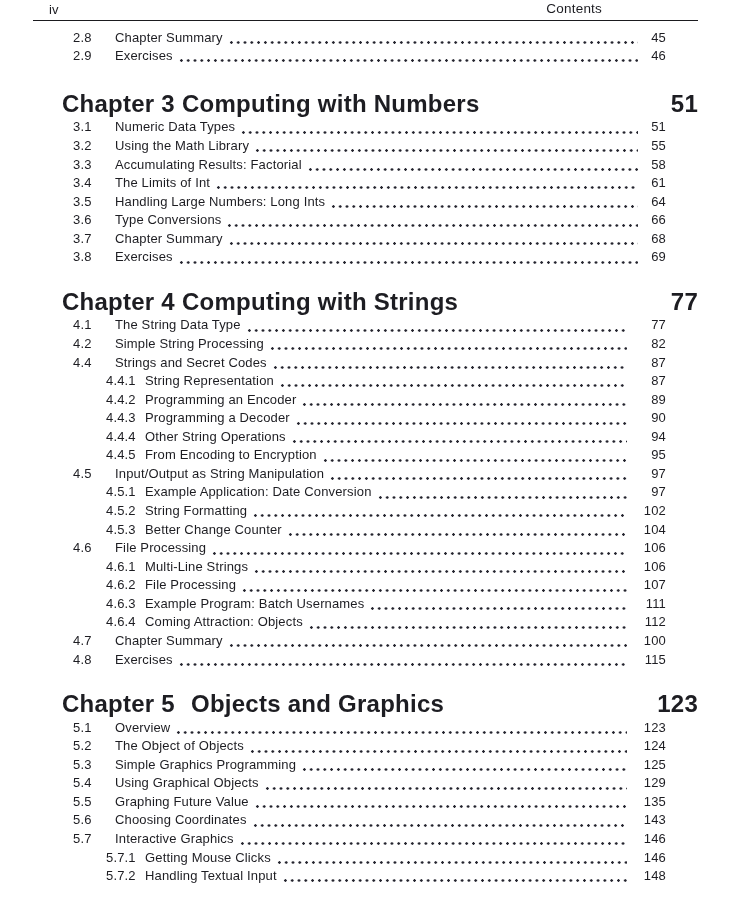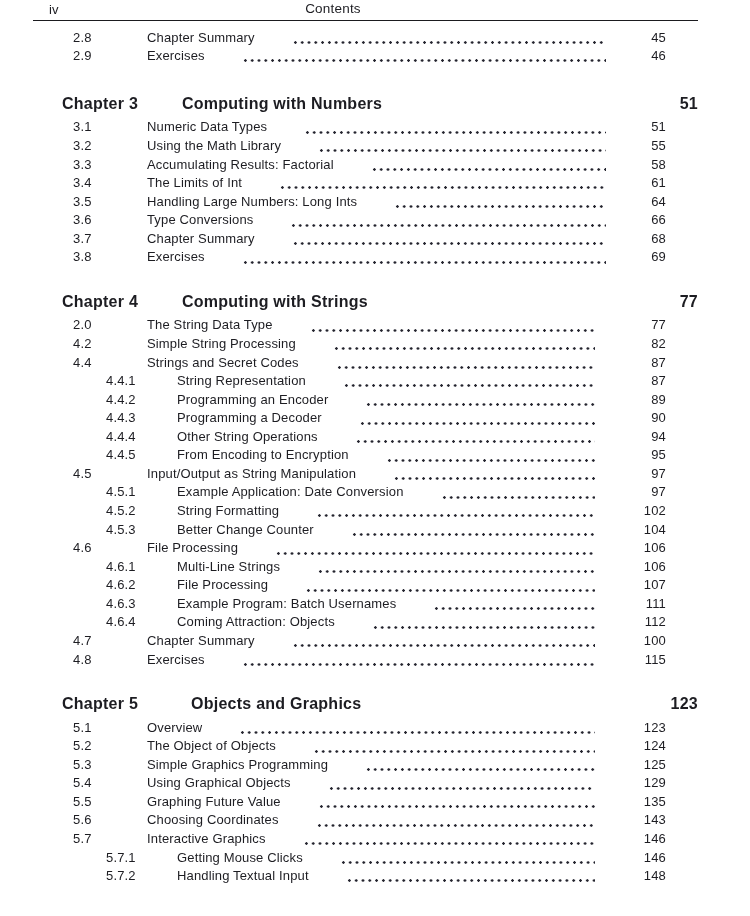--- a/index.html
+++ b/index.html
@@ -10,53 +10,52 @@
     color: #1d1d22;
     font-family: "Liberation Sans", sans-serif;
     overflow: hidden;
   }
   .folio {
     position: absolute; left: 49px; top: 2px;
     font-size: 13px; line-height: 16px; letter-spacing: 0.2px;
   }
   .running-head {
     position: absolute; left: 0; top: 1px; width: 602px;
-    text-align: center; font-size: 13.5px; line-height: 16px; letter-spacing: 0.2px; margin-left: 32px;
+    text-align: right; font-size: 13.5px; line-height: 16px; letter-spacing: 0.2px;
   }
   .head-rule {
     position: absolute; left: 33px; top: 19.5px;
     width: 665px; height: 1.6px; background: #1b1b1f;
   }
   #toc { position: absolute; left: 0; top: 0; width: 698px; }
 
   .group { display: block; }
   .g0 { margin-top: 28.5px; }
   .g1 .chapter-heading { margin-top: 25.3px; }
   .g2 .chapter-heading { margin-top: 22px; }
   .g3 .chapter-heading { margin-top: 22px; gap: 9px; }
 
   .chapter-heading {
     display: flex; align-items: flex-start;
     height: 26px; line-height: 26px;
     padding-left: 62px;
     margin-bottom: 1.5px;
-    font-weight: bold; font-size: 16px; letter-spacing: 0.25px;
+    font-weight: bold; font-size: 24px; letter-spacing: 0.25px;
     white-space: nowrap;
   }
   .ch-label { flex: 0 0 120px; }
   .ch-title { flex: 1 1 auto; }
   .ch-page  { flex: 0 0 auto; text-align: right; }
 
   .entry {
     display: flex;
     height: 18.57px; line-height: 18.57px;
     font-size: 13px; letter-spacing: 0.15px;
     margin-right: 32px;
     white-space: nowrap;
-    gap: 32px;
   }
   .entry.lvl1 { padding-left: 73px; }
   .entry.lvl1 .num { flex: 0 0 42px; }
   .entry.lvl2 { padding-left: 106px; }
   .entry.lvl2 .num { flex: 0 0 39px; }
   .entry .title { flex: 0 0 auto; text-align: right; }
   .entry .leader {
     flex: 1 1 auto;
     align-self: flex-end;
     height: 3px;
@@ -146,21 +145,21 @@
     <span class="pg">69</span>
   </div>
     </section>
     <section class="group g2 gap">
       <div class="chapter-heading">
     <span class="ch-label">Chapter 4</span>
     <span class="ch-title">Computing with Strings</span>
     <span class="ch-page">77</span>
   </div>
       <div class="entry lvl1">
-    <span class="num">2.0</span>
+    <span class="num">4.1</span>
     <span class="title">The String Data Type</span>
     <span class="leader"></span>
     <span class="pg">77</span>
   </div>
       <div class="entry lvl1">
     <span class="num">4.2</span>
     <span class="title">Simple String Processing</span>
     <span class="leader"></span>
     <span class="pg">82</span>
   </div>

